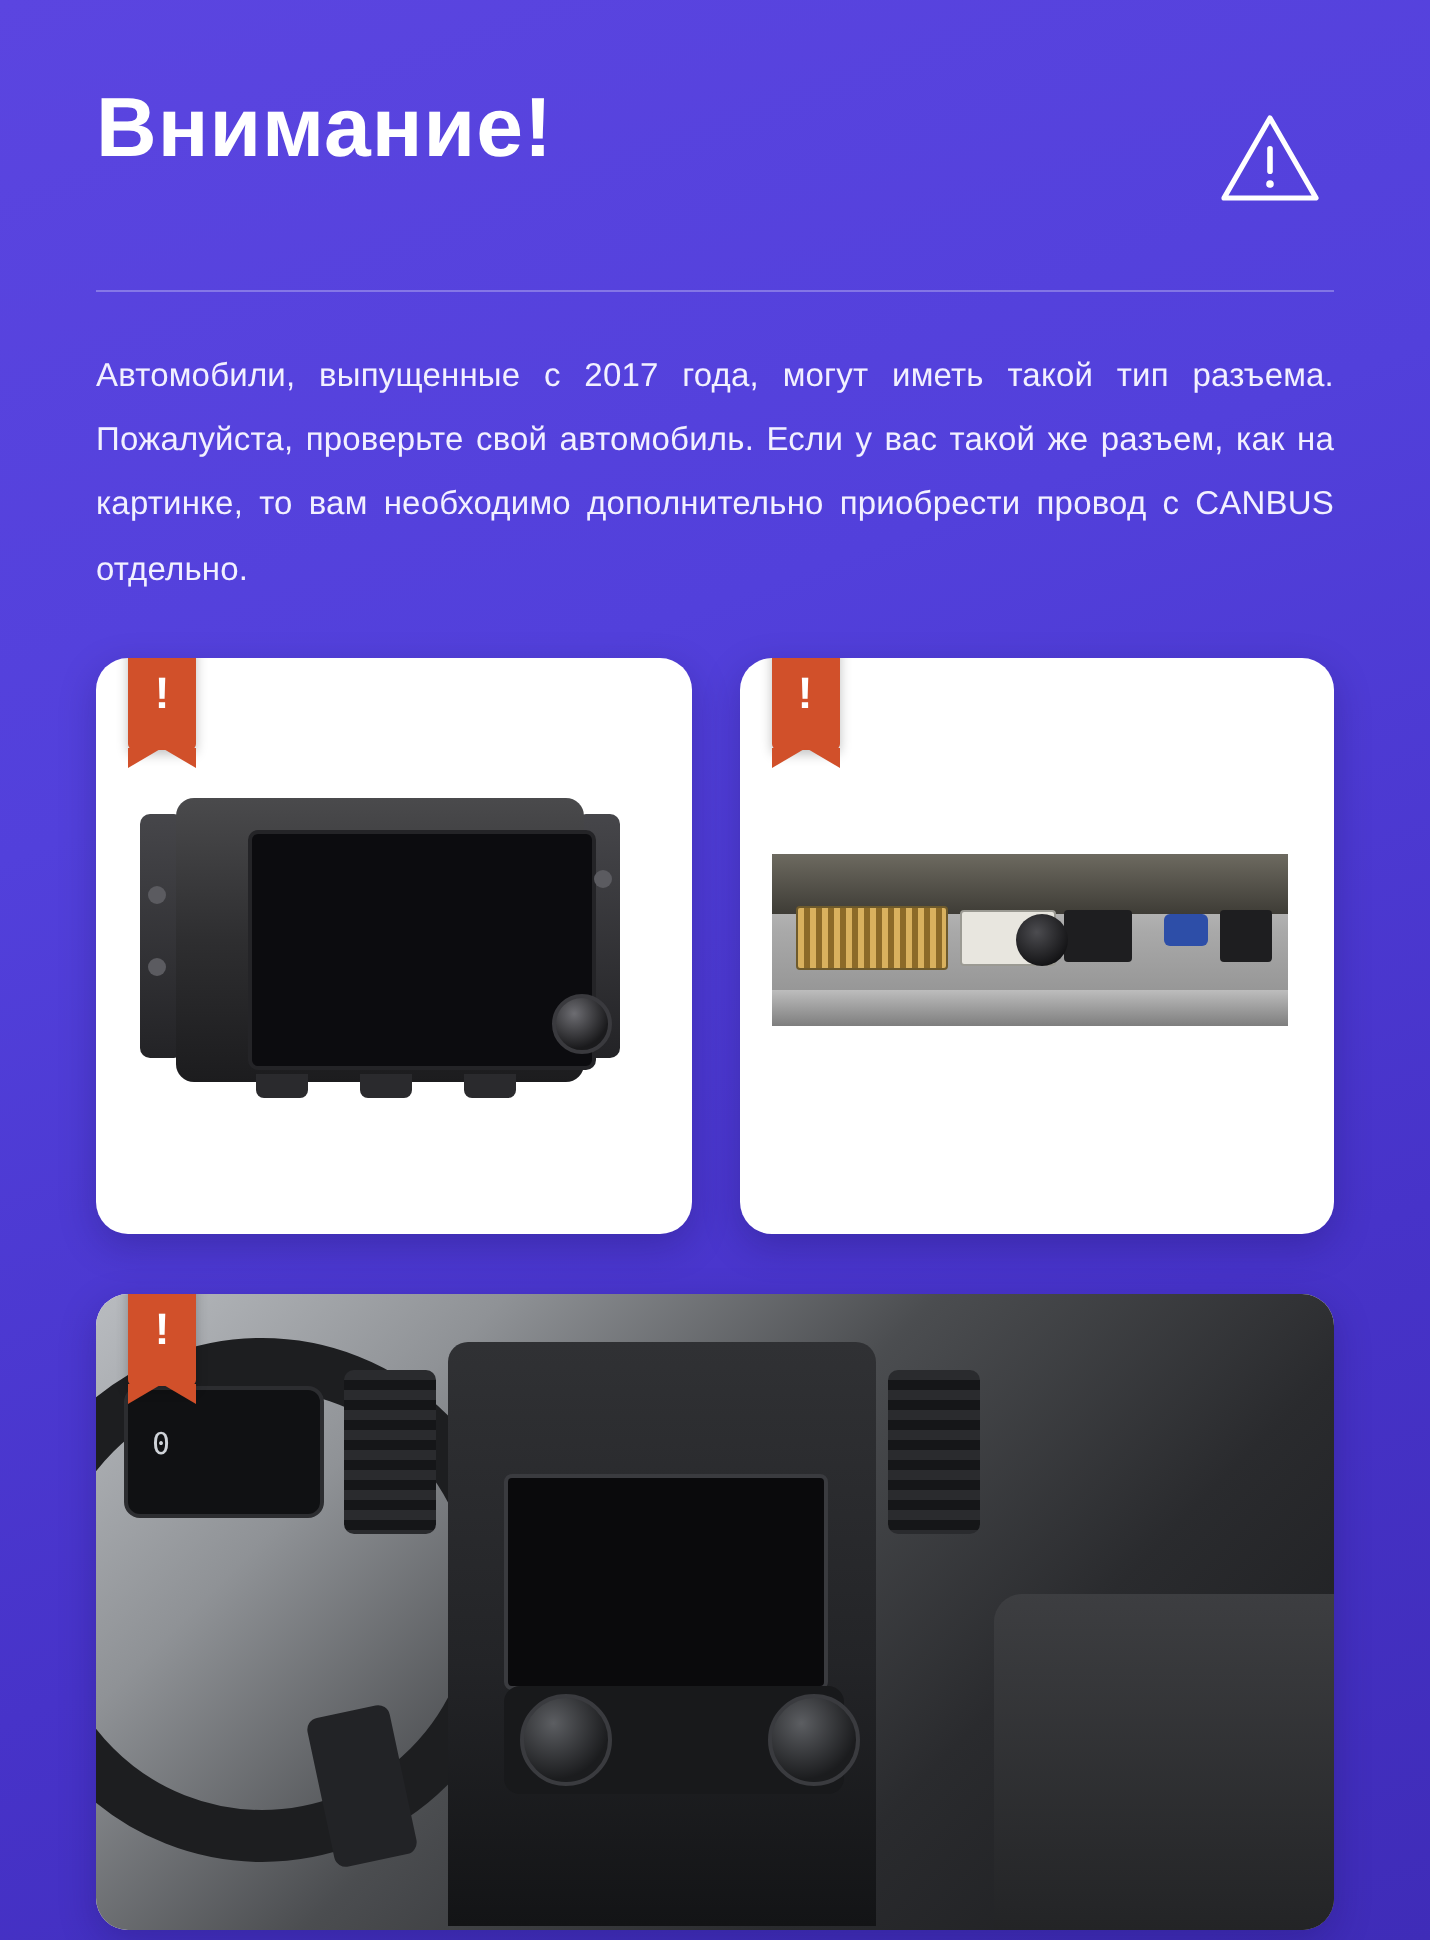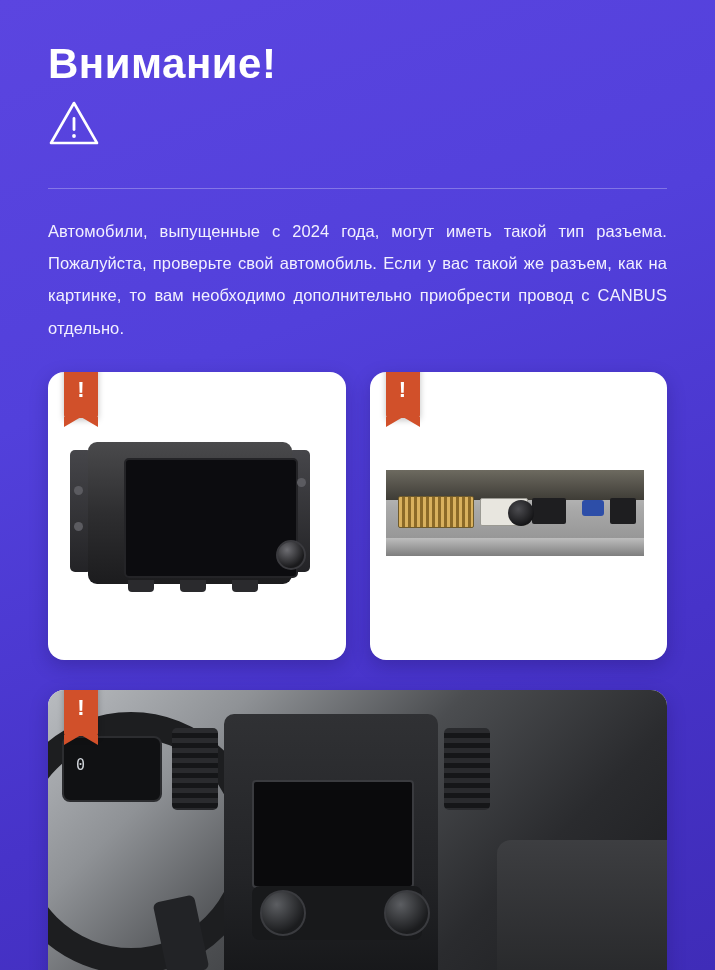--- a/index.html
+++ b/index.html
@@ -19,21 +19,20 @@
     height: 970px;
     background: linear-gradient(160deg, #5b45e0 0%, #5240db 35%, #4733c9 70%, #3f2cb8 100%);
     box-sizing: border-box;
     padding: 0 48px;
   }
   .header {
     display: flex;
     align-items: flex-start;
     justify-content: space-between;
     padding-top: 42px;
-    flex-direction: column;
   }
   .title {
     font-size: 42px;
     font-weight: bold;
     color: #ffffff;
     letter-spacing: 0.5px;
     line-height: 1.05;
     margin: 0;
   }
   .warn-badge {
@@ -359,21 +358,21 @@
       <svg width="52" height="50" viewBox="0 0 52 50" aria-hidden="true">
         <path d="M26 5 L49 45 L3 45 Z" fill="none" stroke="#ffffff" stroke-width="2.6" stroke-linejoin="round"></path>
         <rect x="24.6" y="19" width="2.8" height="14" rx="1.4" fill="#ffffff"></rect>
         <circle cx="26" cy="38" r="1.9" fill="#ffffff"></circle>
       </svg>
     </div>
   </div>
 
   <div class="divider"></div>
 
-  <p class="body-text">Автомобили, выпущенные с 2024 года, могут иметь такой тип разъема. Пожалуйста, проверьте свой автомобиль. Если у вас такой же разъем, как на картинке, то вам необходимо дополнительно приобрести провод с CANBUS отдельно.</p>
+  <p class="body-text">Автомобили, выпущенные с 2017 года, могут иметь такой тип разъема. Пожалуйста, проверьте свой автомобиль. Если у вас такой же разъем, как на картинке, то вам необходимо дополнительно приобрести провод с CANBUS отдельно.</p>
 
   <div class="cards-row">
 
     <div class="card">
       <div class="corner-flag">!</div>
       <div class="card-art">
         <div class="hu">
           <div class="hu-ear-l"></div>
           <div class="hu-ear-r"></div>
           <div class="hu-body">

